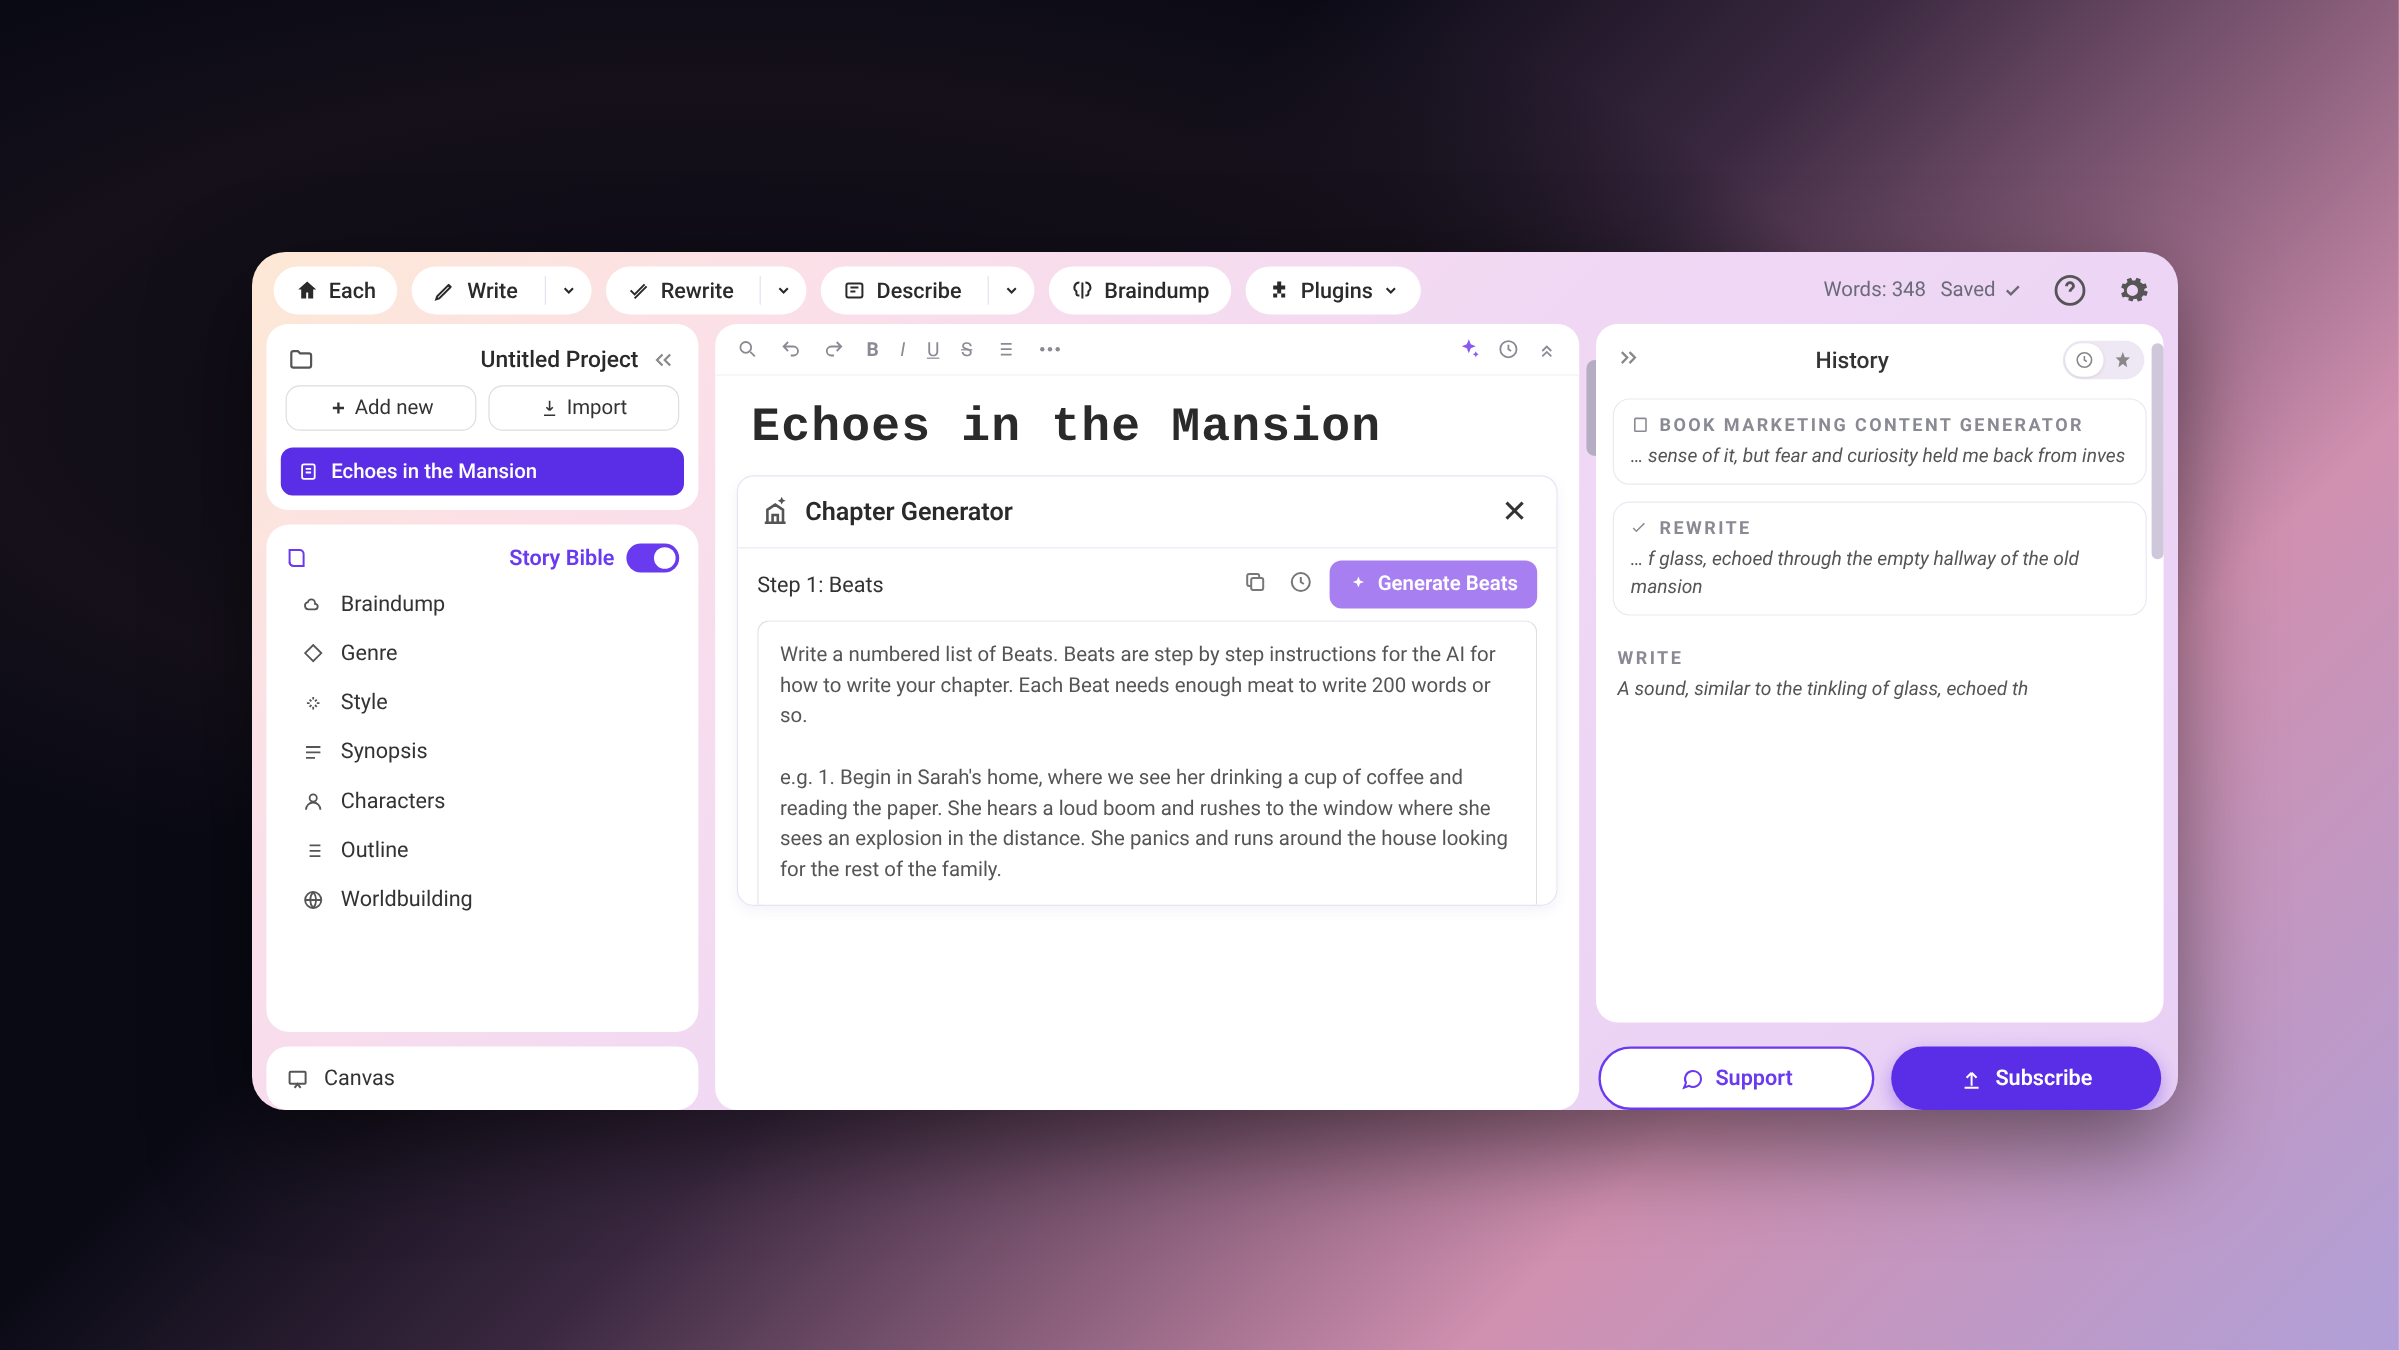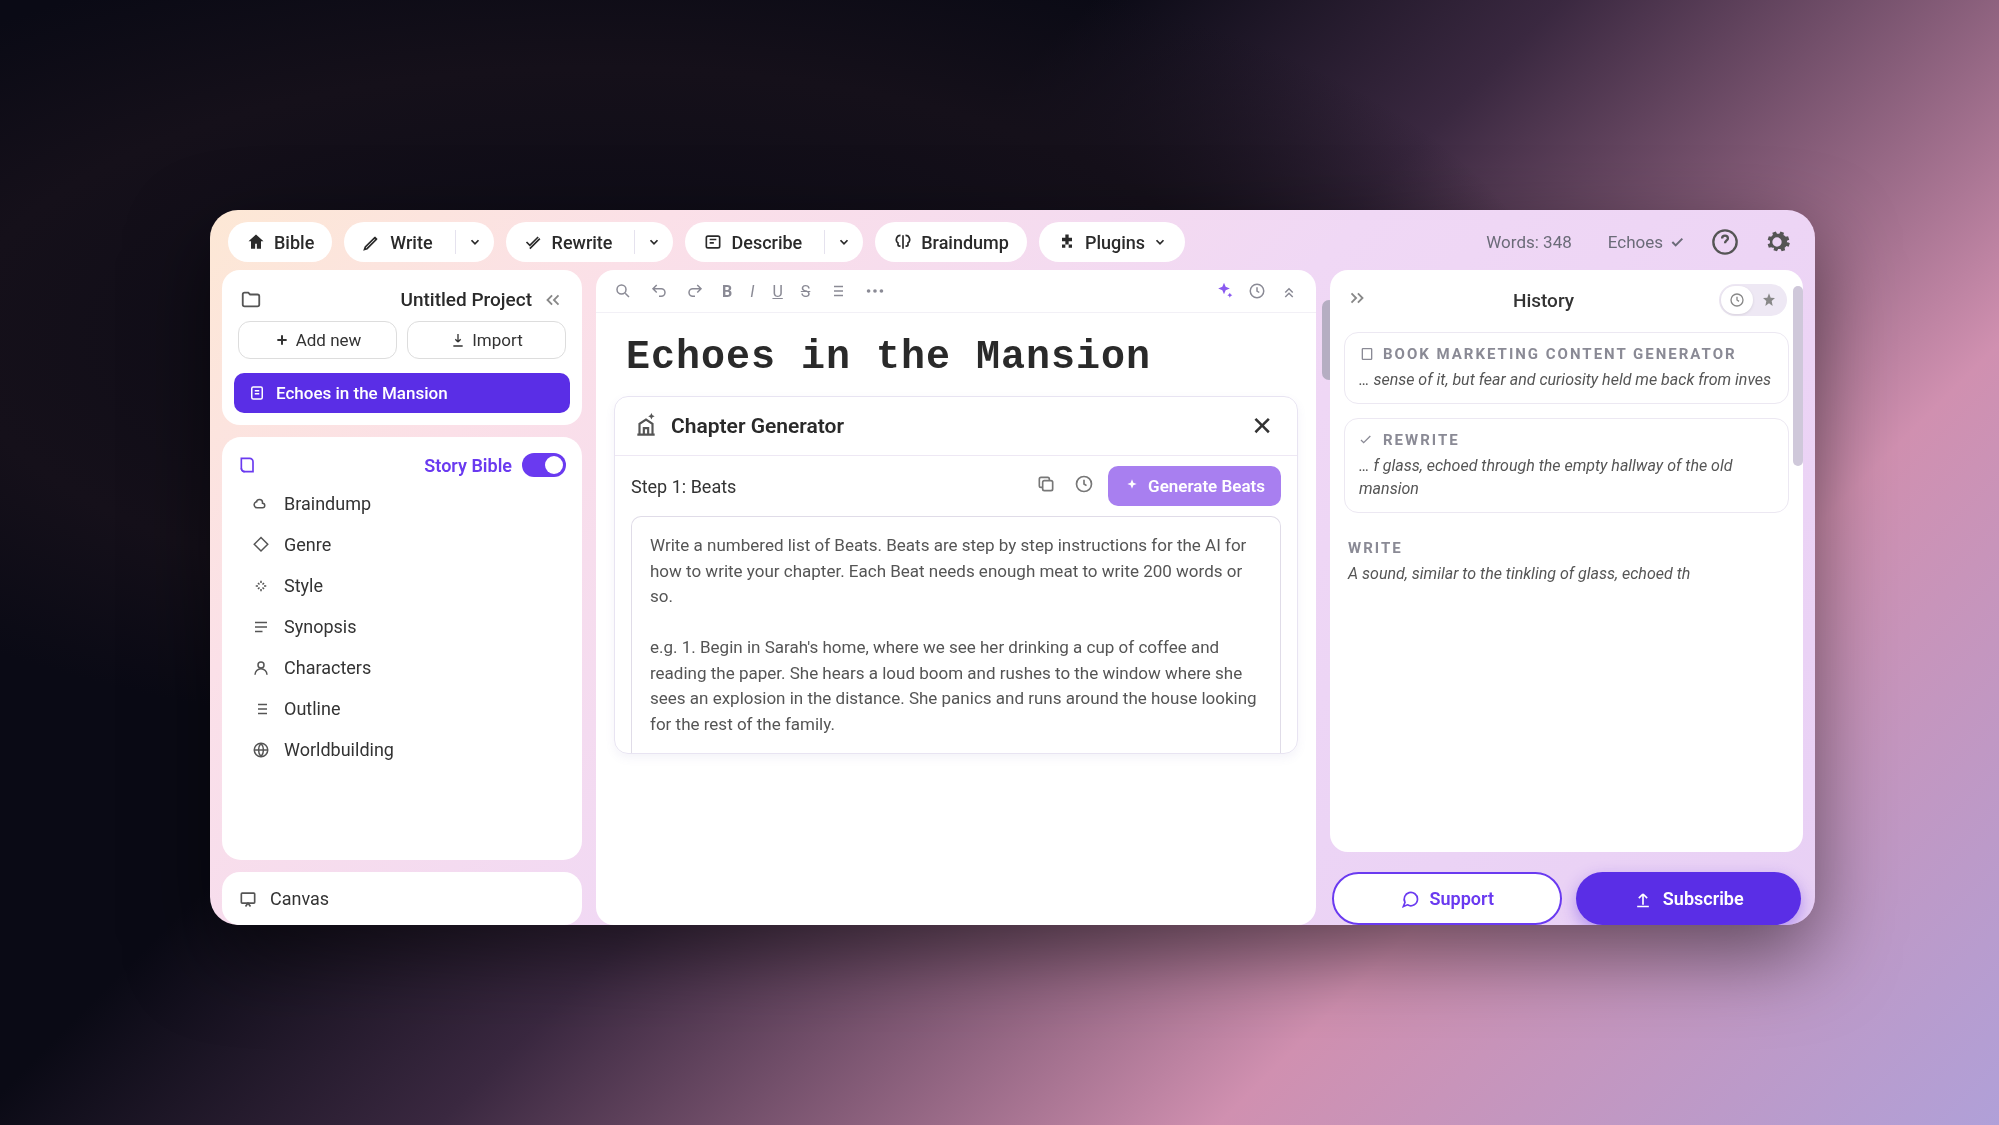--- a/index.html
+++ b/index.html
@@ -59,21 +59,21 @@
   }
   .pill .chev-segment {
     border-left: 1px solid #e5e2ee;
     padding: 0 12px;
     height: 100%;
     display: flex;
     align-items: center;
   }
   .icon { display: inline-flex; align-items: center; justify-content: center; }
   .spacer { flex: 1; }
-  .status-text { color: #6b6b78; font-size: 17px; margin-right: 24px; }
+  .status-text { color: #6b6b78; font-size: 17px; margin-right: 0; }
   .status-saved { display: inline-flex; align-items: center; gap: 6px; color: #6b6b78; font-size: 17px; margin-right: 8px; }
   .round-icon-btn {
     width: 40px; height: 40px; display: flex; align-items: center; justify-content: center;
     color: #555; cursor: pointer; border-radius: 50%;
   }
   .body-row {
     display: flex;
     gap: 14px;
     padding: 0 12px 0 12px;
     flex: 1;
@@ -272,21 +272,21 @@
 
 <div class="app-frame">
 
   <div class="toolbar">
     <div class="pill">
       <span class="icon">
         <svg width="20" height="20" viewBox="0 0 24 24" fill="currentColor">
             <path d="M12 3l9 8h-3v9h-5v-6H11v6H6v-9H3z"></path>
           </svg>
       </span>
-      <span>Bible</span>
+      <span>Each</span>
     </div>
 
     <div class="pill split">
       <span class="split-segment">
         <span class="icon">
           <svg width="20" height="20" viewBox="0 0 24 24" fill="none" stroke="currentColor" stroke-width="2">
               <path d="M3 21l3-1 11-11-2-2L4 18l-1 3zM15 6l3 3"></path>
             </svg>
         </span>
         <span>Write</span>
@@ -356,21 +356,21 @@
       <span class="icon">
         <svg width="14" height="14" viewBox="0 0 24 24" fill="none" stroke="currentColor" stroke-width="3">
             <path d="M6 9l6 6 6-6"></path>
           </svg>
       </span>
     </div>
 
     <div class="spacer"></div>
     <span class="status-text">Words: 348</span>
     <span class="status-saved">
-      <span>Echoes</span>
+      <span>Saved</span>
       <span class="icon">
         <svg width="16" height="16" viewBox="0 0 24 24" fill="none" stroke="currentColor" stroke-width="3">
             <path d="M5 12l5 5L20 7"></path>
           </svg>
       </span>
     </span>
     <div class="round-icon-btn">
       <span class="icon">
         <svg width="28" height="28" viewBox="0 0 24 24" fill="none" stroke="currentColor" stroke-width="2">
             <circle cx="12" cy="12" r="10"></circle>

